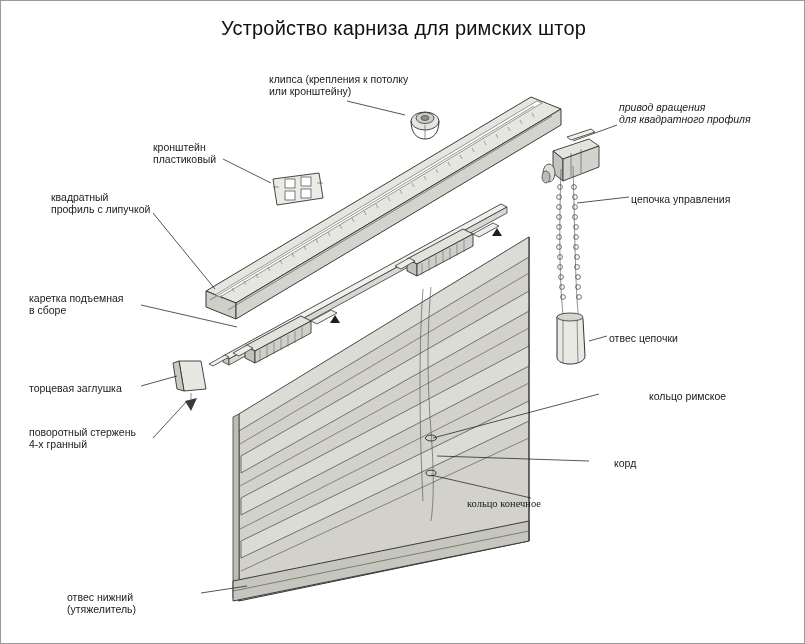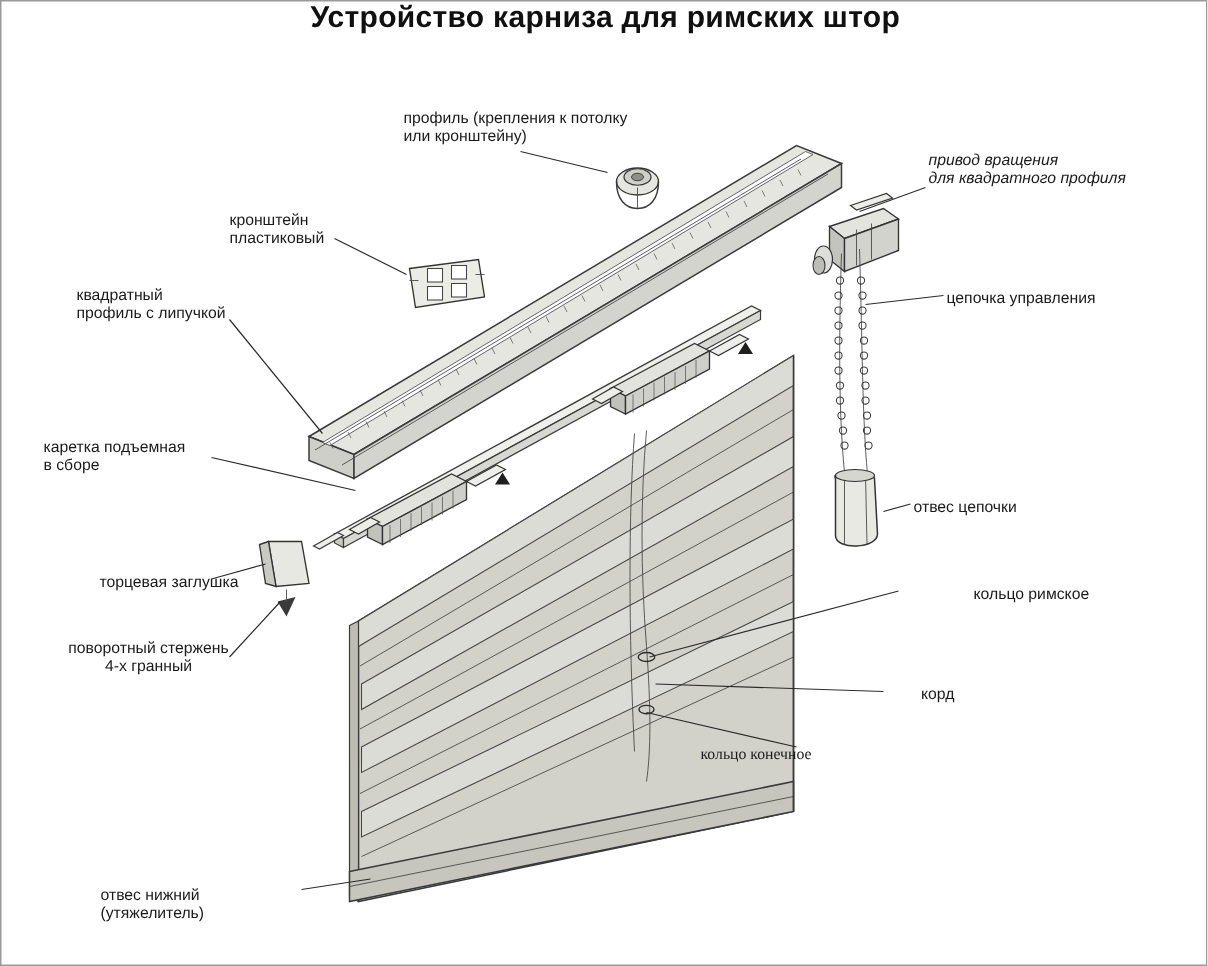--- a/index.html
+++ b/index.html
@@ -12,26 +12,26 @@
     width: 805px;
     height: 644px;
     background: #ffffff;
     border: 1px solid #9a9a9a;
     box-sizing: border-box;
     overflow: hidden;
     font-family: "Liberation Sans", sans-serif;
   }
   #title {
     position: absolute;
-    top: 0;
+    top: 16px;
     left: 0;
     width: 805px;
     text-align: center;
     font-size: 20px;
-    font-weight: bold;
+    font-weight: normal;
     color: #101010;
     letter-spacing: 0.2px;
   }
   .label {
     position: absolute;
     font-size: 10.5px;
     line-height: 12px;
     color: #1a1a1a;
     white-space: pre-line;
   }
@@ -263,30 +263,30 @@
       <path class="lead" d="M616,124 L572,140"></path>
       <path class="lead" d="M628,196 L576,202"></path>
       <path class="lead" d="M606,335 L588,340"></path>
       <path class="lead" d="M598,393 L432,437"></path>
       <path class="lead" d="M588,460 L436,455"></path>
       <path class="lead" d="M530,497 L430,474"></path>
       <path class="lead" d="M200,592 L246,585"></path>
     </g>
   </svg>
 
-  <div class="label" style="left:268px; top:72px;  width:180px;">профиль (крепления к потолку
+  <div class="label" style="left:268px; top:72px;  width:180px;">клипса (крепления к потолку
 или кронштейну)</div>
   <div class="label" style="left:152px; top:140px; width:120px;">кронштейн
 пластиковый</div>
   <div class="label" style="left:50px;  top:190px; width:130px;">квадратный
 профиль с липучкой</div>
   <div class="label" style="left:28px;  top:291px; width:130px;">каретка подъемная
 в сборе</div>
-  <div class="label" style="left:28px;  top:381px; width:130px;text-align:right;">торцевая заглушка</div>
-  <div class="label" style="left:28px;  top:425px; width:140px;text-align:center;">поворотный стержень
+  <div class="label" style="left:28px;  top:381px; width:130px;">торцевая заглушка</div>
+  <div class="label" style="left:28px;  top:425px; width:140px;">поворотный стержень
 4-х гранный</div>
   <div class="label" style="left:618px; top:100px; width:175px;font-style:italic;">привод вращения
 для квадратного профиля</div>
   <div class="label" style="left:630px; top:192px; width:160px;">цепочка управления</div>
   <div class="label" style="left:608px; top:331px; width:120px;">отвес цепочки</div>
   <div class="label" style="left:600px; top:389px; width:120px;padding-left:48px;">кольцо римское</div>
   <div class="label" style="left:590px; top:456px; width:80px;padding-left:23px;">корд</div>
   <div class="label" style="left:466px; top:497px; width:130px;font-family:Liberation Serif, serif;">кольцо конечное</div>
   <div class="label" style="left:66px;  top:590px; width:140px;">отвес нижний
 (утяжелитель)</div>

